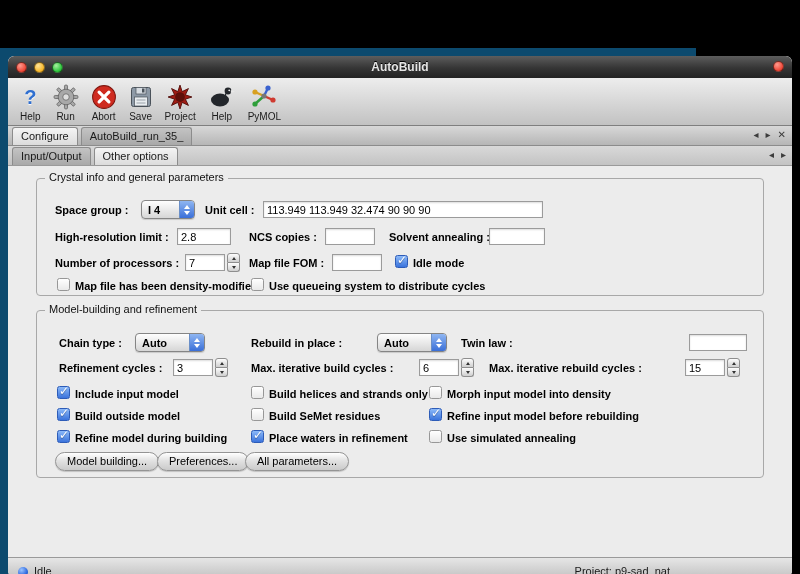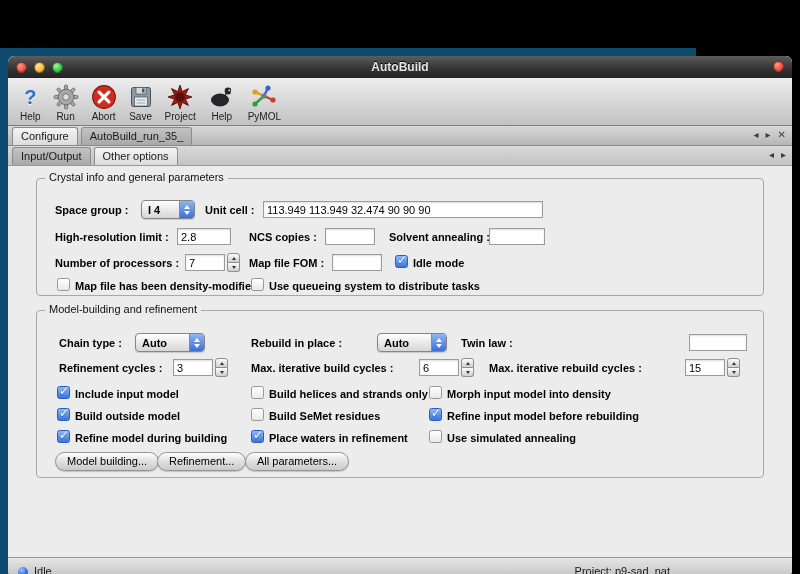--- a/index.html
+++ b/index.html
@@ -242,21 +242,21 @@
             </span>
         </div>
         <span class="flabel" style="left:212px;top:78px">Map file FOM :</span>
         <input class="txt" style="left: 295px; top: 75px; width: 50px;" value="">
         <span class="cb checked" style="left:358px;top:76px"></span>
         <span class="cblabel" style="left:376px;top:78px">Idle mode</span>
 
         <span class="cb" style="left:20px;top:99px"></span>
         <span class="cblabel" style="left:38px;top:101px">Map file has been density-modified</span>
         <span class="cb" style="left:214px;top:99px"></span>
-        <span class="cblabel" style="left:232px;top:101px">Use queueing system to distribute tasks</span>
+        <span class="cblabel" style="left:232px;top:101px">Use queueing system to distribute cycles</span>
       </div>
 
       <div class="fieldset fs2">
         <span class="fs-title">Model-building and refinement</span>
 
         <span class="flabel" style="left:22px;top:26px">Chain type :</span>
         <div class="popup" style="left:98px;top:22px;width:70px">
           <span class="pop-label">Auto</span>
           <span class="pop-arrows">
               <i class="pa-up"></i>
@@ -320,21 +320,21 @@
         <span class="cblabel" style="left:410px;top:99px">Refine input model before rebuilding</span>
 
         <span class="cb checked" style="left:20px;top:119px"></span>
         <span class="cblabel" style="left:38px;top:121px">Refine model during building</span>
         <span class="cb checked" style="left:214px;top:119px"></span>
         <span class="cblabel" style="left:232px;top:121px">Place waters in refinement</span>
         <span class="cb" style="left:392px;top:119px"></span>
         <span class="cblabel" style="left:410px;top:121px">Use simulated annealing</span>
 
         <button class="aqua-btn" style="left:18px;top:141px">Model building...</button>
-        <button class="aqua-btn" style="left:120px;top:141px">Refinement...</button>
+        <button class="aqua-btn" style="left:120px;top:141px">Preferences...</button>
         <button class="aqua-btn" style="left:208px;top:141px">All parameters...</button>
       </div>
     </div>
 
     <div class="statusbar">
       <span class="status-dot"></span>
       <span>Idle</span>
       <span class="project">Project: p9-sad_nat</span>
     </div>
 

